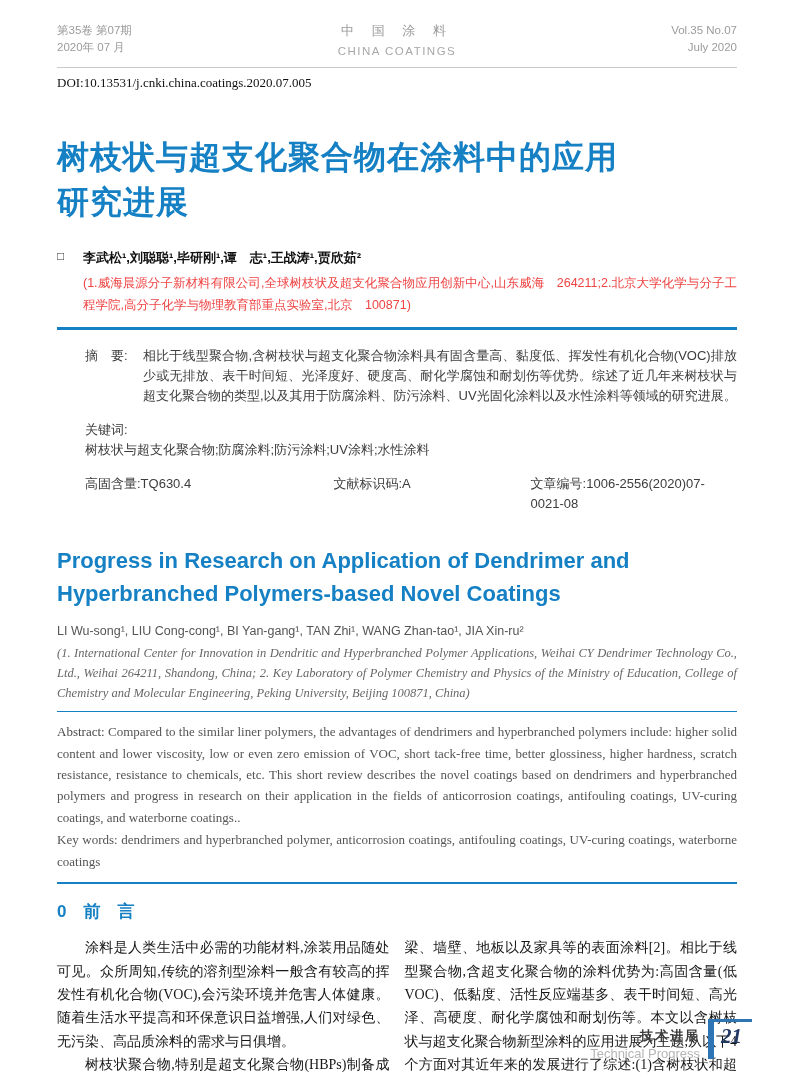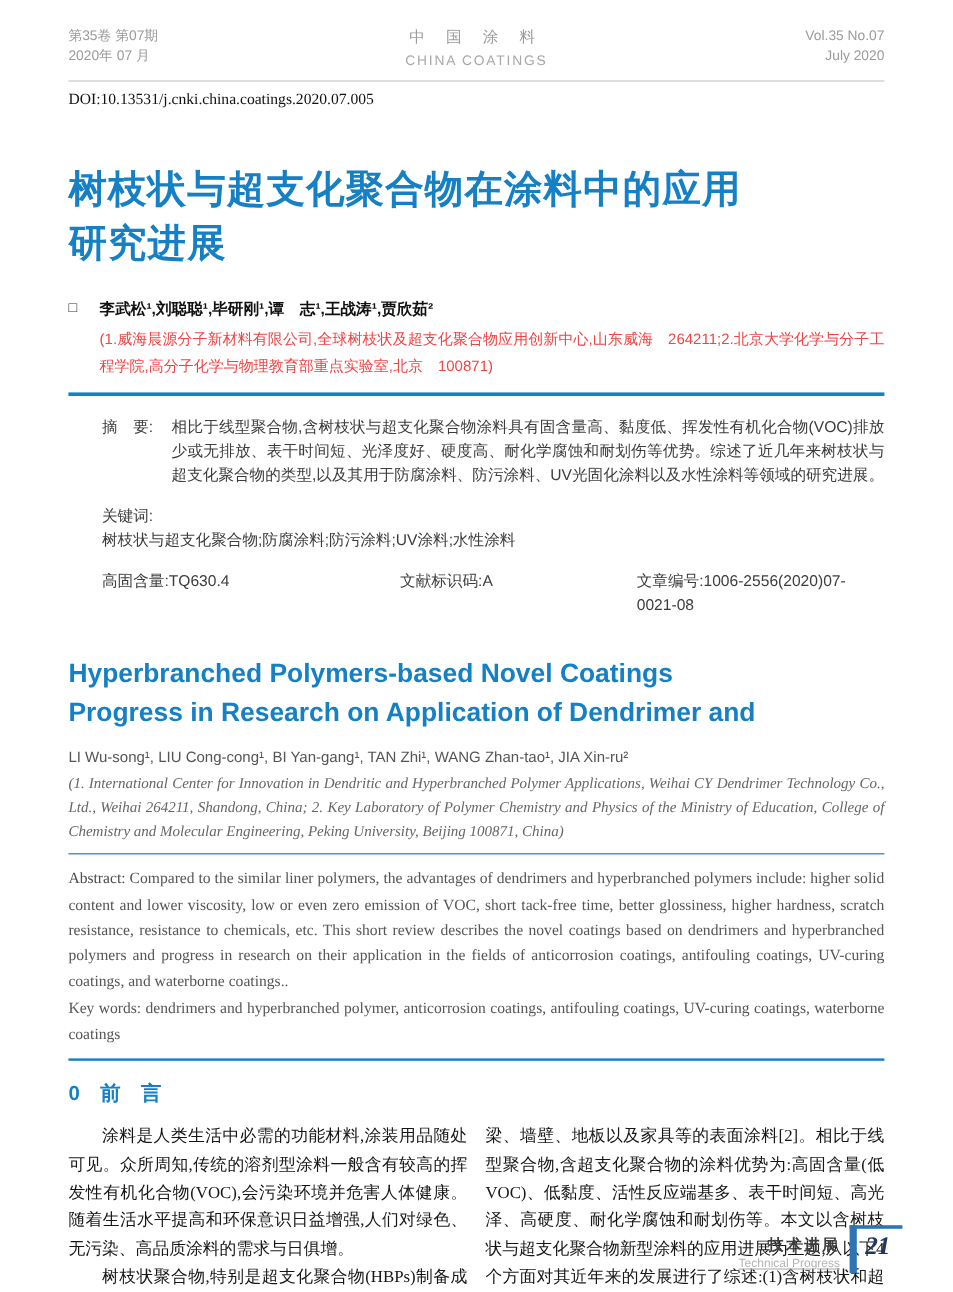--- a/index.html
+++ b/index.html
@@ -91,21 +91,21 @@
   }
   .col{flex:1;min-width:0;}
   .col p.indent{text-indent:2em;}
   
   .page-footer{
     position:absolute;right:42px;bottom:16px;
     display:flex;align-items:flex-start;
   }
   .footer-labels{text-align:right;margin-top:8px;}
   .footer-cn{font-size:13px;font-weight:bold;color:#3d3d3d;letter-spacing:2px;}
-  .footer-en{font-size:10px;color:#b5b5b5;margin-top:1px;text-decoration:underline;}
+  .footer-en{font-size:13px;color:#b5b5b5;margin-top:1px;}
   .page-badge{
     margin-left:8px;
     border-top:3px solid var(--badge_blue);
     border-left:6px solid var(--badge_blue);
     padding:2px 10px 10px 7px;
     font-family:"Liberation Serif",serif;font-style:italic;font-weight:bold;
     font-size:21px;color:var(--navy);
   }
 </style>
 </head>
@@ -152,22 +152,22 @@
       <span>树枝状与超支化聚合物;防腐涂料;防污涂料;UV涂料;水性涂料</span>
     </div>
     <div class="meta-row">
       <span class="meta-clc">高固含量:TQ630.4</span>
       <span class="meta-doc">文献标识码:A</span>
       <span>文章编号:1006-2556(2020)07-0021-08</span>
     </div>
   </div>
 
   <div class="en-title">
+    <div>Progress in Research on Application of Dendrimer and</div>
     <div>Hyperbranched Polymers-based Novel Coatings</div>
-    <div>Progress in Research on Application of Dendrimer and</div>
   </div>
   <div class="en-authors">LI Wu-song¹, LIU Cong-cong¹, BI Yan-gang¹, TAN Zhi¹, WANG Zhan-tao¹, JIA Xin-ru²</div>
   <div class="en-affiliation">(1. International Center for Innovation in Dendritic and Hyperbranched Polymer Applications, Weihai CY Dendrimer Technology Co., Ltd., Weihai 264211, Shandong, China; 2. Key Laboratory of Polymer Chemistry and Physics of the Ministry of Education, College of Chemistry and Molecular Engineering, Peking University, Beijing 100871, China)</div>
 
   <div class="rule-blue-thin"></div>
 
   <p class="en-abstract"><span class="lbl">Abstract:</span> <span>Compared to the similar liner polymers, the advantages of dendrimers and hyperbranched polymers include: higher solid content and lower viscosity, low or even zero emission of VOC, short tack-free time, better glossiness, higher hardness, scratch resistance, resistance to chemicals, etc. This short review describes the novel coatings based on dendrimers and hyperbranched polymers and progress in research on their application in the fields of anticorrosion coatings, antifouling coatings, UV-curing coatings, and waterborne coatings..</span></p>
   <p class="en-keywords"><span class="lbl">Key words:</span> <span>dendrimers and hyperbranched polymer, anticorrosion coatings, antifouling coatings, UV-curing coatings, waterborne coatings</span></p>
 
   <div class="rule-blue-med"></div>

